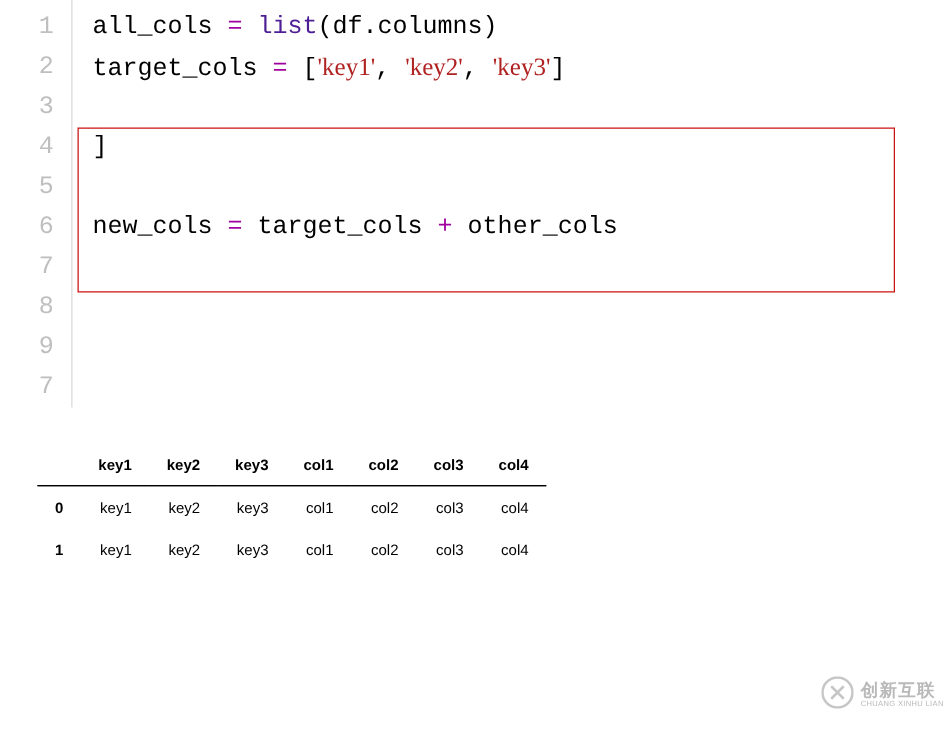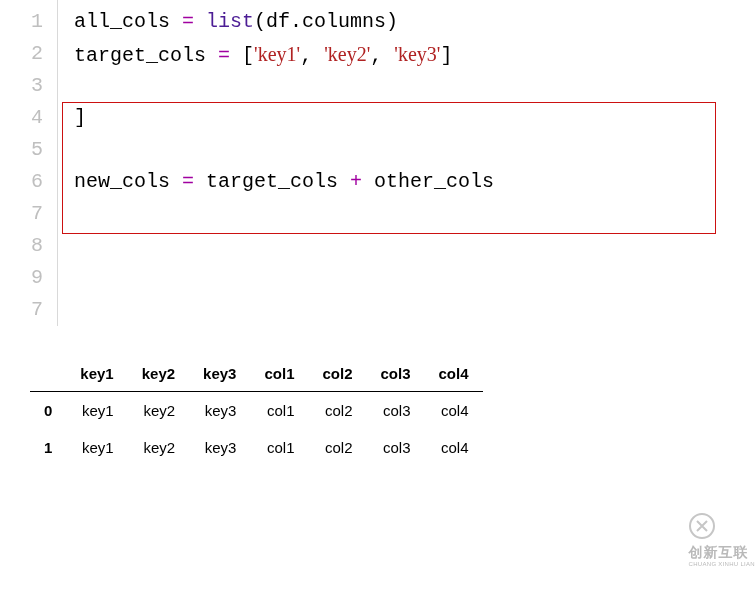--- a/index.html
+++ b/index.html
@@ -53,44 +53,43 @@
     height: 132px;
     border: 1.5px solid #cc1111;
   }
   .table-wrap {
     margin-top: 30px;
     margin-left: 30px;
   }
   table {
     border-collapse: collapse;
     font-family: -apple-system, BlinkMacSystemFont, "Segoe UI", sans-serif;
-    font-size: 15px;
+    font-size: 12px;
   }
   th {
     text-align: right;
     padding: 9px 14px;
     font-weight: 700;
     border-bottom: 1.5px solid #000000;
   }
   td {
     text-align: right;
     padding: 10px 14px;
   }
   td.idx, th.idx {
     font-weight: 700;
     text-align: right;
   }
   .watermark {
     position: absolute;
     right: 0;
     bottom: 28px;
     display: flex;
-    align-items: flex-start;
+    align-items: flex-end;
     gap: 6px;
-    flex-direction: column;
   }
   .wm-icon {
     width: 26px;
     height: 26px;
     display: inline-block;
   }
   .wm-text {
     display: flex;
     flex-direction: column;
     line-height: 1;

